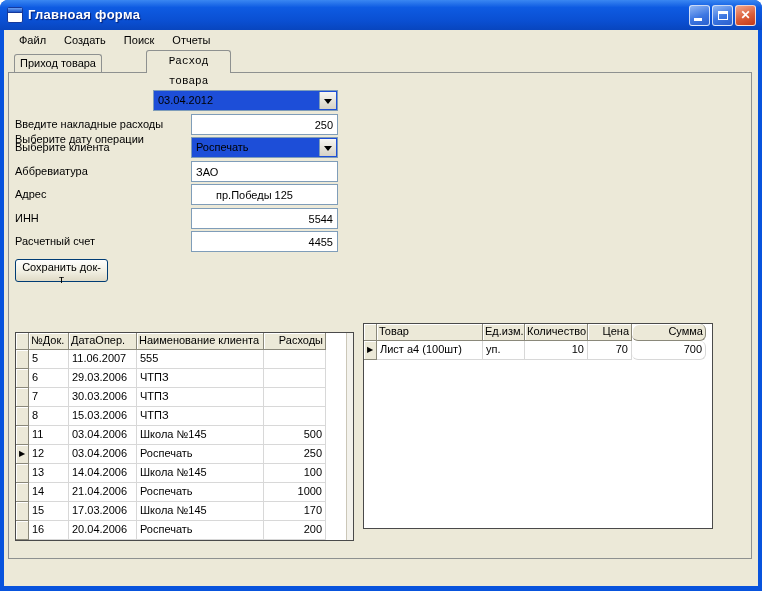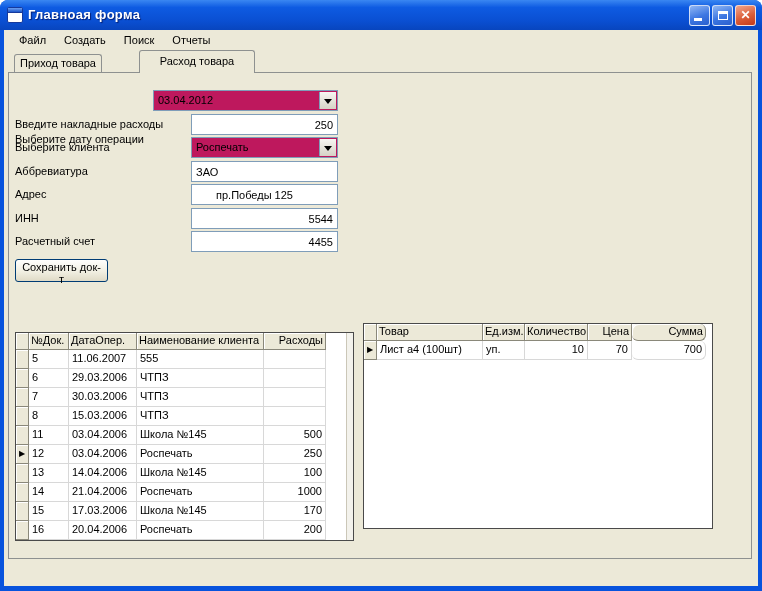--- a/index.html
+++ b/index.html
@@ -28,30 +28,30 @@
 
   
   .menubar{position:absolute;left:0;top:0;right:0;height:20px;display:flex;align-items:center;padding-left:6px;}
   .menu-item{padding:2px 9px;font-size:11px;color:#000;}
 
   
   .tab{position:absolute;font-size:11px;text-align:center;background:#ECE9D8;
     border:1px solid #8E9190;border-bottom:none;border-radius:3px 3px 0 0;z-index:1;}
   .tab.t1{left:10px;top:24px;width:88px;height:18px;line-height:17px;}
   .tab.t2{left:98px;top:24px;width:46px;height:18px;line-height:17px;margin-left:48px;}
-  .tab.t3{left:135px;top:20px;width:116px;height:23px;line-height:20px;z-index:3;}
+  .tab.t3{left:142px;top:20px;width:85px;height:23px;line-height:20px;z-index:3;font-family:Liberation Mono, monospace;}
   .panel{position:absolute;left:4px;top:42px;width:744px;height:487px;background:#ECE9D8;
     border:1px solid #8E9190;z-index:2;}
 
   
   .lbl{position:absolute;left:6px;font-size:11px;color:#000;white-space:nowrap;}
   .edit{position:absolute;height:21px;border:1px solid #7F9DB9;background:#fff;
     font-size:11px;padding:0 4px;color:#000;outline:none;}
   .edit.right{text-align:right;}
-  .combo{position:absolute;height:21px;border:1px solid #7F9DB9;background:#be185d;}
+  .combo{position:absolute;height:21px;border:1px solid #7F9DB9;background:#1d4ed8;}
   .combo-text{position:absolute;left:4px;top:3px;font-size:11px;white-space:nowrap;}
   .combo-btn{position:absolute;right:1px;top:1px;width:17px;bottom:1px;
     background:linear-gradient(#f7f6f2,#d6d2c6);border-left:1px solid #7F9DB9;}
   .arr{position:absolute;left:4px;top:7px;width:0;height:0;
     border:4px solid transparent;border-top:5px solid #000;}
   .btn{position:absolute;left:6px;top:186px;width:93px;height:23px;font-size:11px;color:#000;
     border:1px solid #003C74;border-radius:3px;
     background:linear-gradient(180deg,#FEFEFD 0%,#F1EFE2 55%,#DFDAC6 100%);}
 
   

